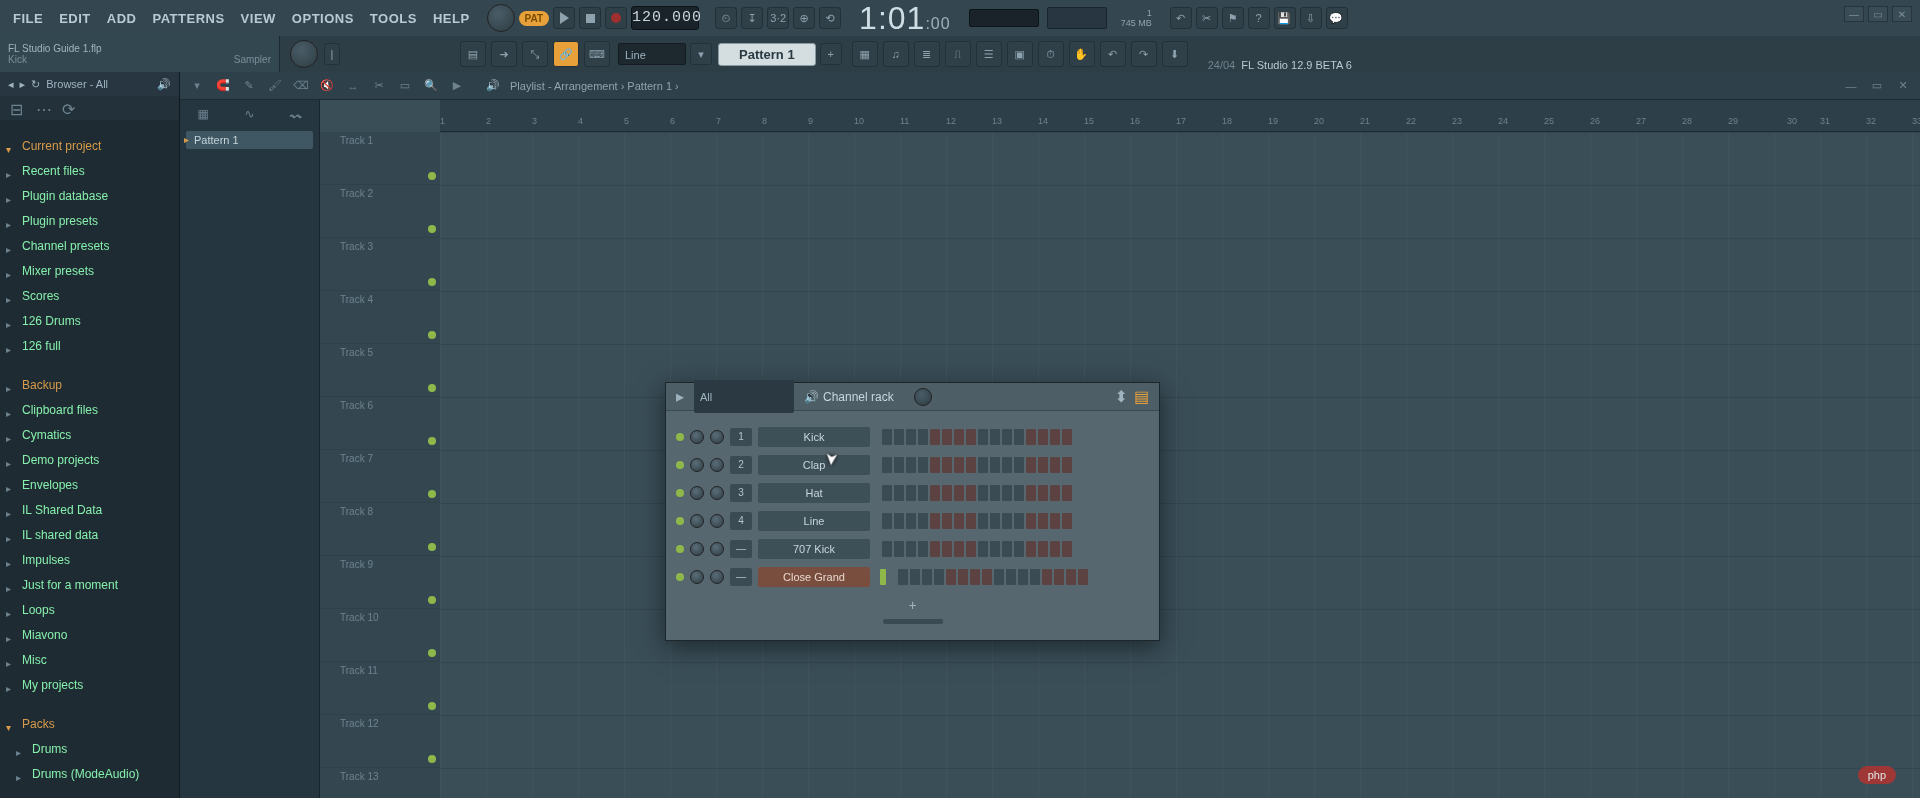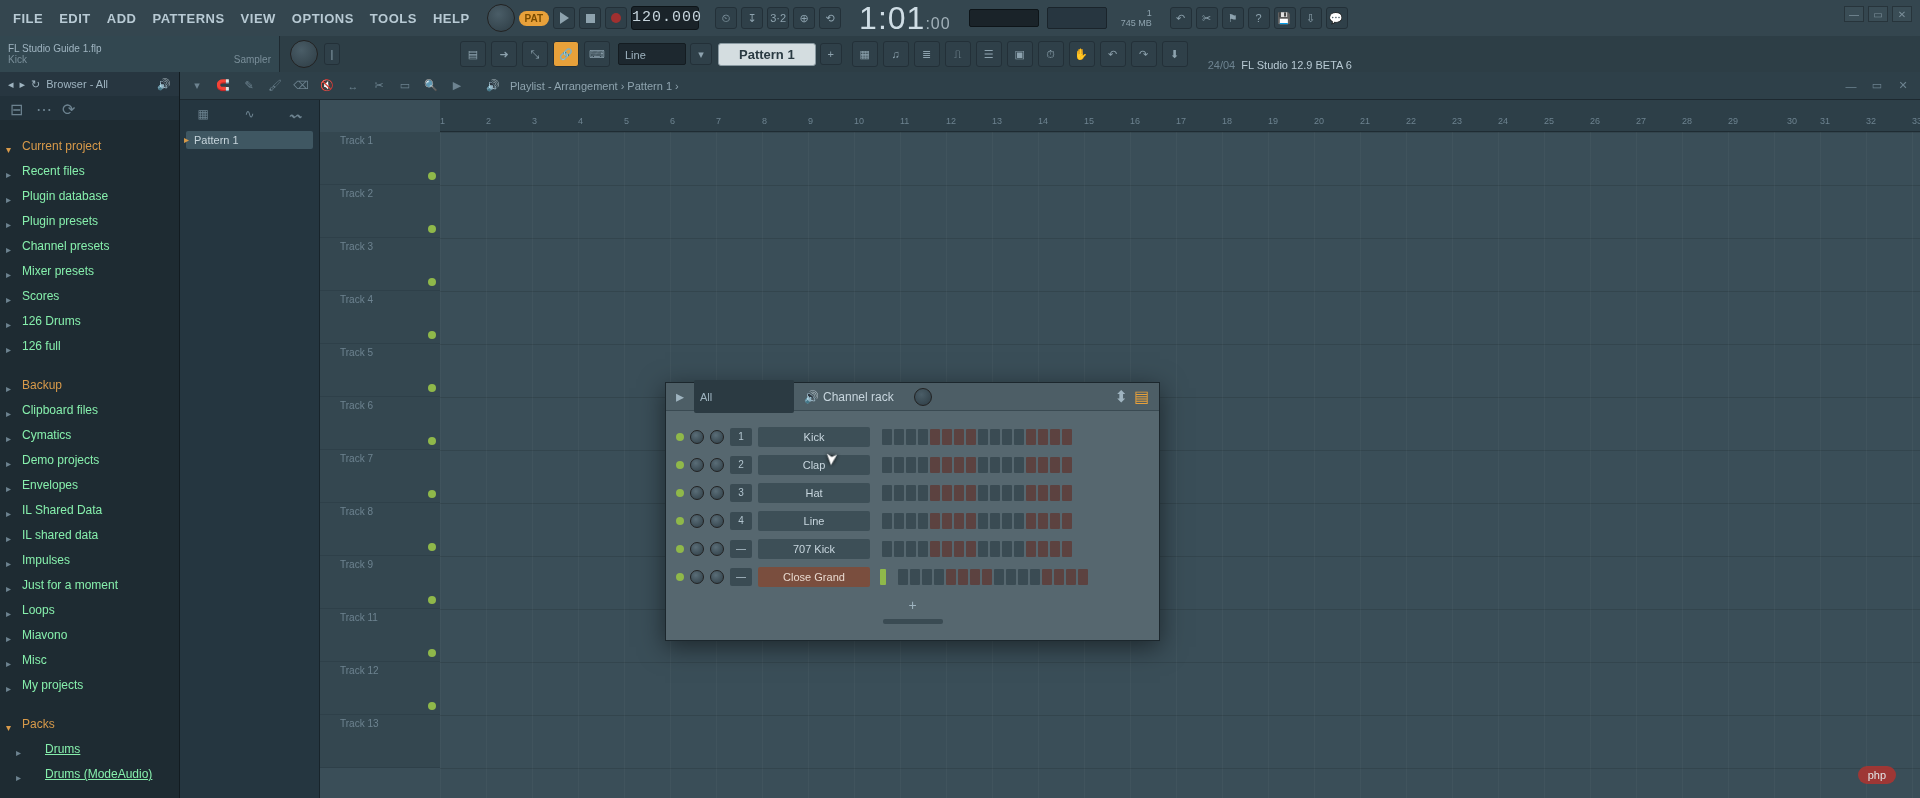--- a/index.html
+++ b/index.html
@@ -45,21 +45,21 @@
 .version-tag .beta { color:#b8cad4; }
 
 
 #browser { position:absolute; top:72px; left:0; bottom:0; width:180px; background:#1e2b32; border-right:1px solid #121b20; }
 .browser-header { height:24px; background:#273640; font-size:11px; color:#9fb4c0; padding:0 8px; line-height:24px; display:flex; align-items:center; gap:6px; }
 .browser-toolbar { height:24px; background:#22313a; display:flex; align-items:center; gap:10px; padding:0 10px; }
 .browser-toolbar .bt { width:16px; height:16px; color:#6d8390; }
 .browser-list { overflow-y:auto; height:calc(100% - 48px); }
 .browser-item { font-size:12px; padding:4px 8px 4px 22px; color:#86efac; cursor:pointer; display:flex; align-items:center; gap:6px; position:relative; line-height:17px; }
 .browser-item.accent { color:#d89a4a;margin-top:14px; }
-.browser-item.lvl1 { padding-left:45px;text-decoration:underline; }
+.browser-item.lvl1 { padding-left:32px; }
 .browser-item.lvl2 { padding-left:48px; }
 .browser-item .ico { position:absolute; left:6px; width:12px; height:12px; }
 .browser-item.lvl1 .ico { left:16px; }
 .browser-item.lvl2 .ico { left:32px; }
 .ico.folder::before { content:"▸"; font-size:10px; color:#6d8390; }
 .ico.folder-o::before { content:"▾"; font-size:10px; color:#d89a4a; }
 
 
 #playlist-header { position:absolute; top:72px; left:180px; right:0; height:28px; background:#2e4049; border-bottom:1px solid #1d2930; display:flex; align-items:center; padding:0 8px; gap:8px; font-size:11px; color:#8fa4af; }
 #playlist-header .tool-ico { width:18px; height:18px; display:flex; align-items:center; justify-content:center; cursor:pointer; color:#6d8390; }
@@ -409,20 +409,21 @@
   <div class="track-headers" id="track-headers">
       <div class="track-header"><span>Track 1</span><span class="mute"></span></div>
       <div class="track-header"><span>Track 2</span><span class="mute"></span></div>
       <div class="track-header"><span>Track 3</span><span class="mute"></span></div>
       <div class="track-header"><span>Track 4</span><span class="mute"></span></div>
       <div class="track-header"><span>Track 5</span><span class="mute"></span></div>
       <div class="track-header"><span>Track 6</span><span class="mute"></span></div>
       <div class="track-header"><span>Track 7</span><span class="mute"></span></div>
       <div class="track-header"><span>Track 8</span><span class="mute"></span></div>
       <div class="track-header"><span>Track 9</span><span class="mute"></span></div>
+      <div class="track-header"><span>Track 10</span><span class="mute"></span></div>
       <div class="track-header"><span>Track 11</span><span class="mute"></span></div>
       <div class="track-header"><span>Track 12</span><span class="mute"></span></div>
       <div class="track-header"><span>Track 13</span></div>
     </div>
   <div class="grid-area"></div>
 </div>
 
 <div id="channel-rack">
   <div class="cr-title">
     <span>▸</span>

